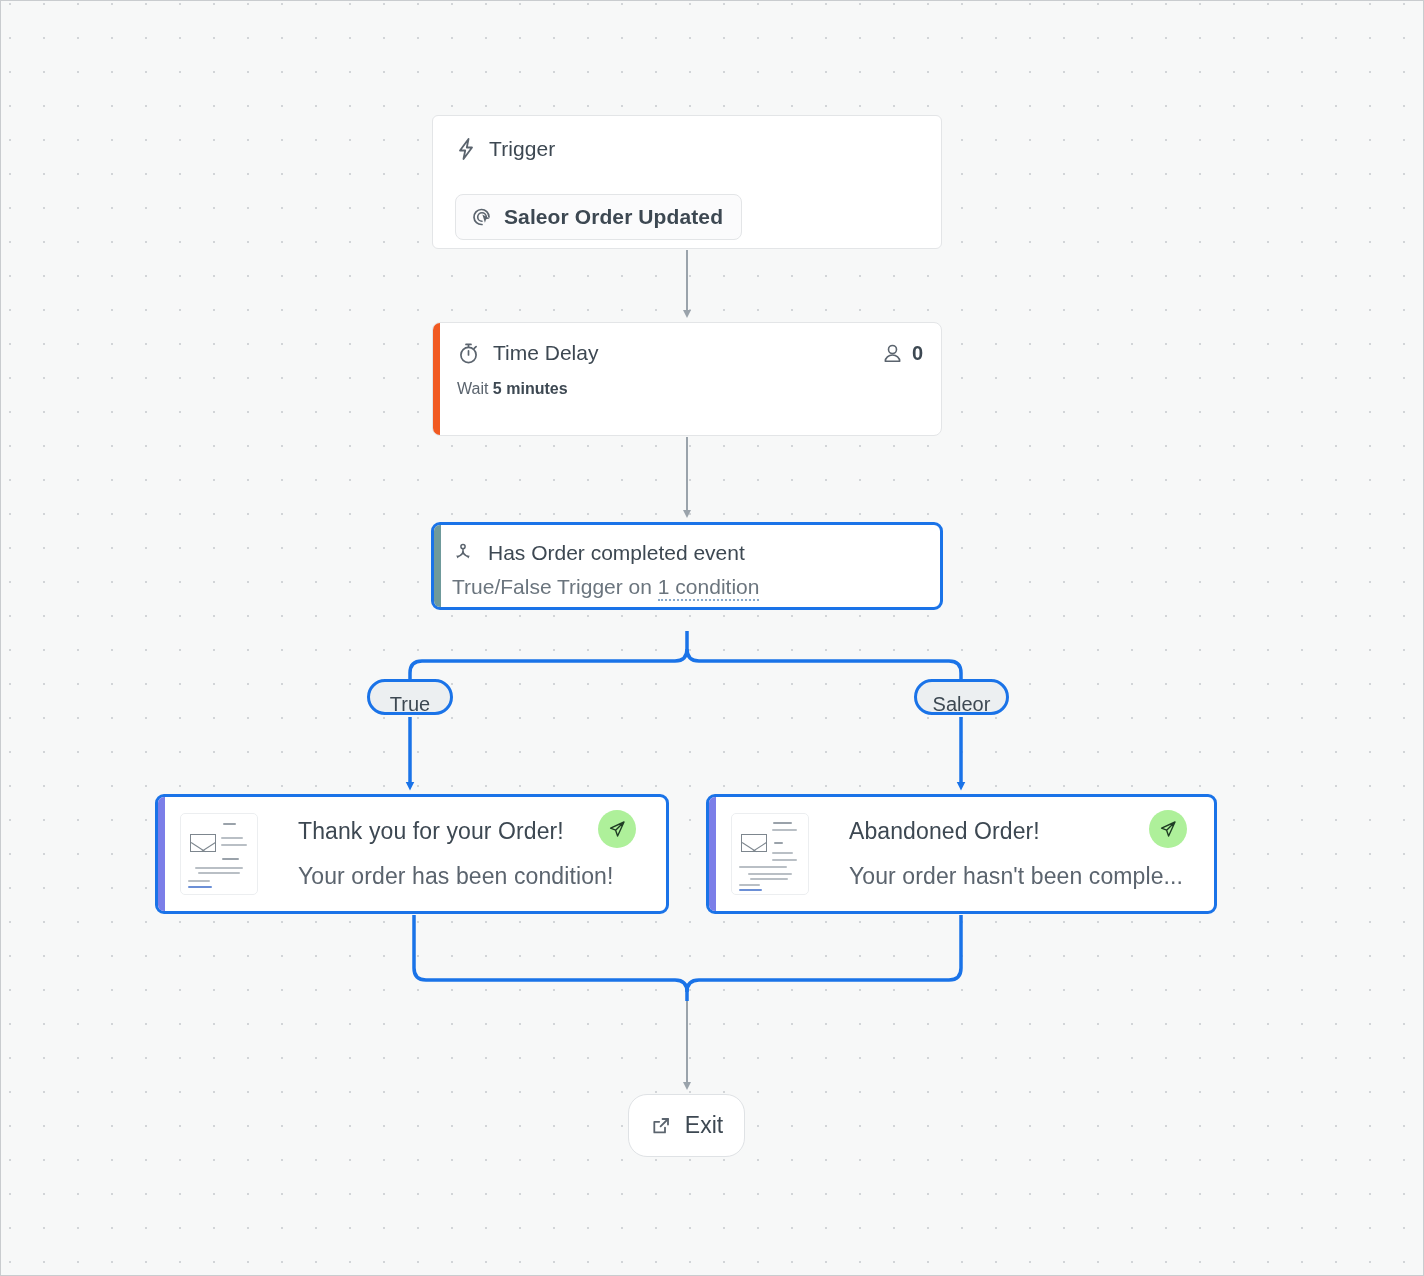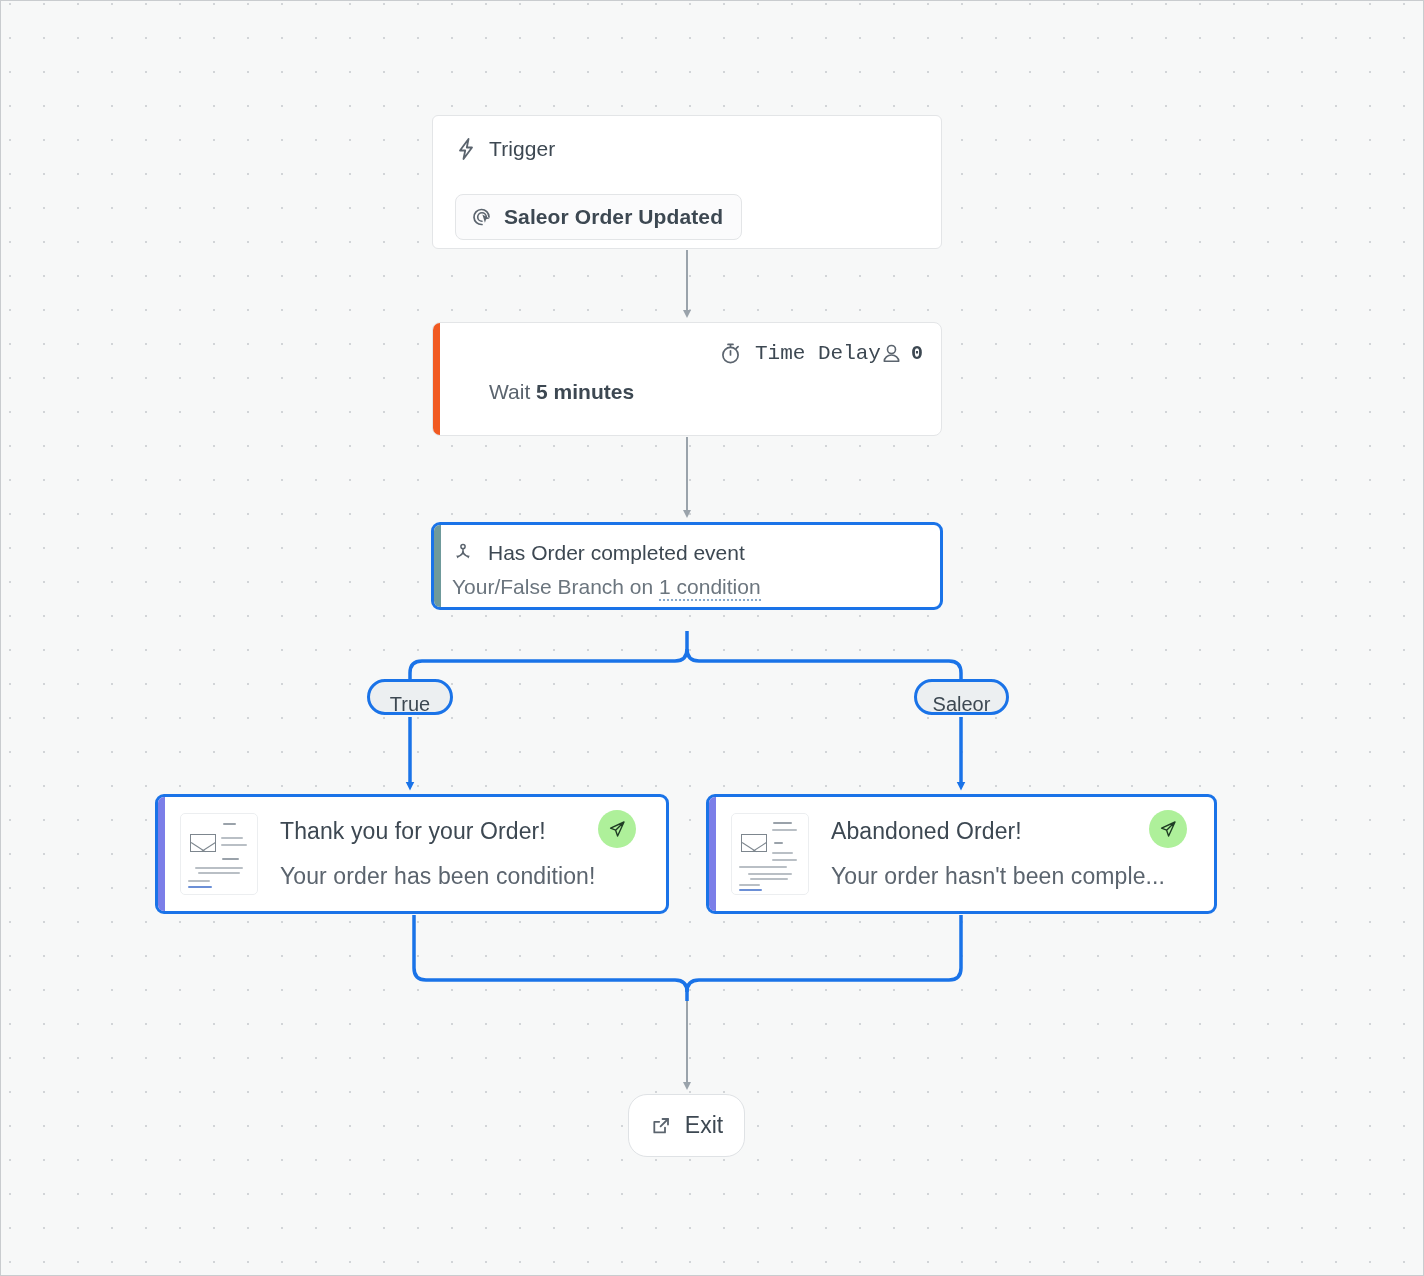--- a/index.html
+++ b/index.html
@@ -99,23 +99,22 @@
   .accent-orange { background: #f15a22; }
   .accent-teal   { background: #6f9a9b; }
   .accent-purple { background: #7b7ee8; }
 
   .delay-inner {
     padding: 17px 18px 0 24px;
   }
   .delay-row1 {
     display: flex;
     align-items: center;
-    justify-content: flex-end;
+    justify-content: space-between;
     height: 26px;
-    font-family: Liberation Mono, monospace;
   }
   .delay-left {
     display: flex;
     align-items: center;
     gap: 13px;
   }
   .delay-title {
     font-size: 21px;
     color: #3d4852;
   }
@@ -124,23 +123,22 @@
     align-items: center;
     gap: 9px;
   }
   .delay-count-value {
     font-size: 20px;
     font-weight: bold;
     color: #3d4852;
   }
   .delay-row2 {
     margin-top: 14px;
-    font-size: 21px;
+    font-size: 16px;
     color: #5b646e;
-    margin-left: 32px;
   }
   .delay-row2 b {
     color: #3d4852;
     font-weight: bold;
   }
 
   
   .condition-node {
     left: 430px;
     top: 521px;
@@ -245,21 +243,21 @@
     border-radius: 1px;
   }
   .tline.dark { background: #9aa2aa; }
   .tline.link { background: #6b8fd6; height: 2px; }
 
   .email-texts {
     flex: 1 1 auto;
     display: flex;
     flex-direction: column;
     justify-content: center;
-    margin-left: 22px;
+    margin-left: 40px;
     overflow: hidden;
   }
   .email-subject {
     font-size: 23px;
     color: #3d4852;
     white-space: nowrap;
     letter-spacing: .1px;
   }
   .email-preview {
     margin-top: 18px;
@@ -418,21 +416,21 @@
             <path d="M11,6.7 L11,9.2 Q11,12 8,13.6 L5.4,15" fill="none" stroke="#5b646e" stroke-width="1.5"></path>
             <path d="M11,9.2 Q11,12 14,13.6 L16.6,15" fill="none" stroke="#5b646e" stroke-width="1.5"></path>
             <path d="M5.4,12.2 L5.4,16 L2,16" fill="none" stroke="none"></path>
             <path d="M4.3,13.6 L5.5,16.4 L6.9,13.8" fill="#5b646e"></path>
             <path d="M15.1,13.6 L16.3,16.4 L17.7,13.8" fill="#5b646e"></path>
           </svg>
         </span>
         <span class="cond-title">Has Order completed event</span>
       </div>
       <div class="cond-row2">
-        <span>Your/False Branch on</span>
+        <span>True/False Trigger on</span>
         <span class="cond-link">1 condition</span>
       </div>
     </div>
   </div>
 
   <div class="branch-pill pill-true">
     <span class="branch-label">True</span>
   </div>
   <div class="branch-pill pill-false">
     <span class="branch-label">Saleor</span>

